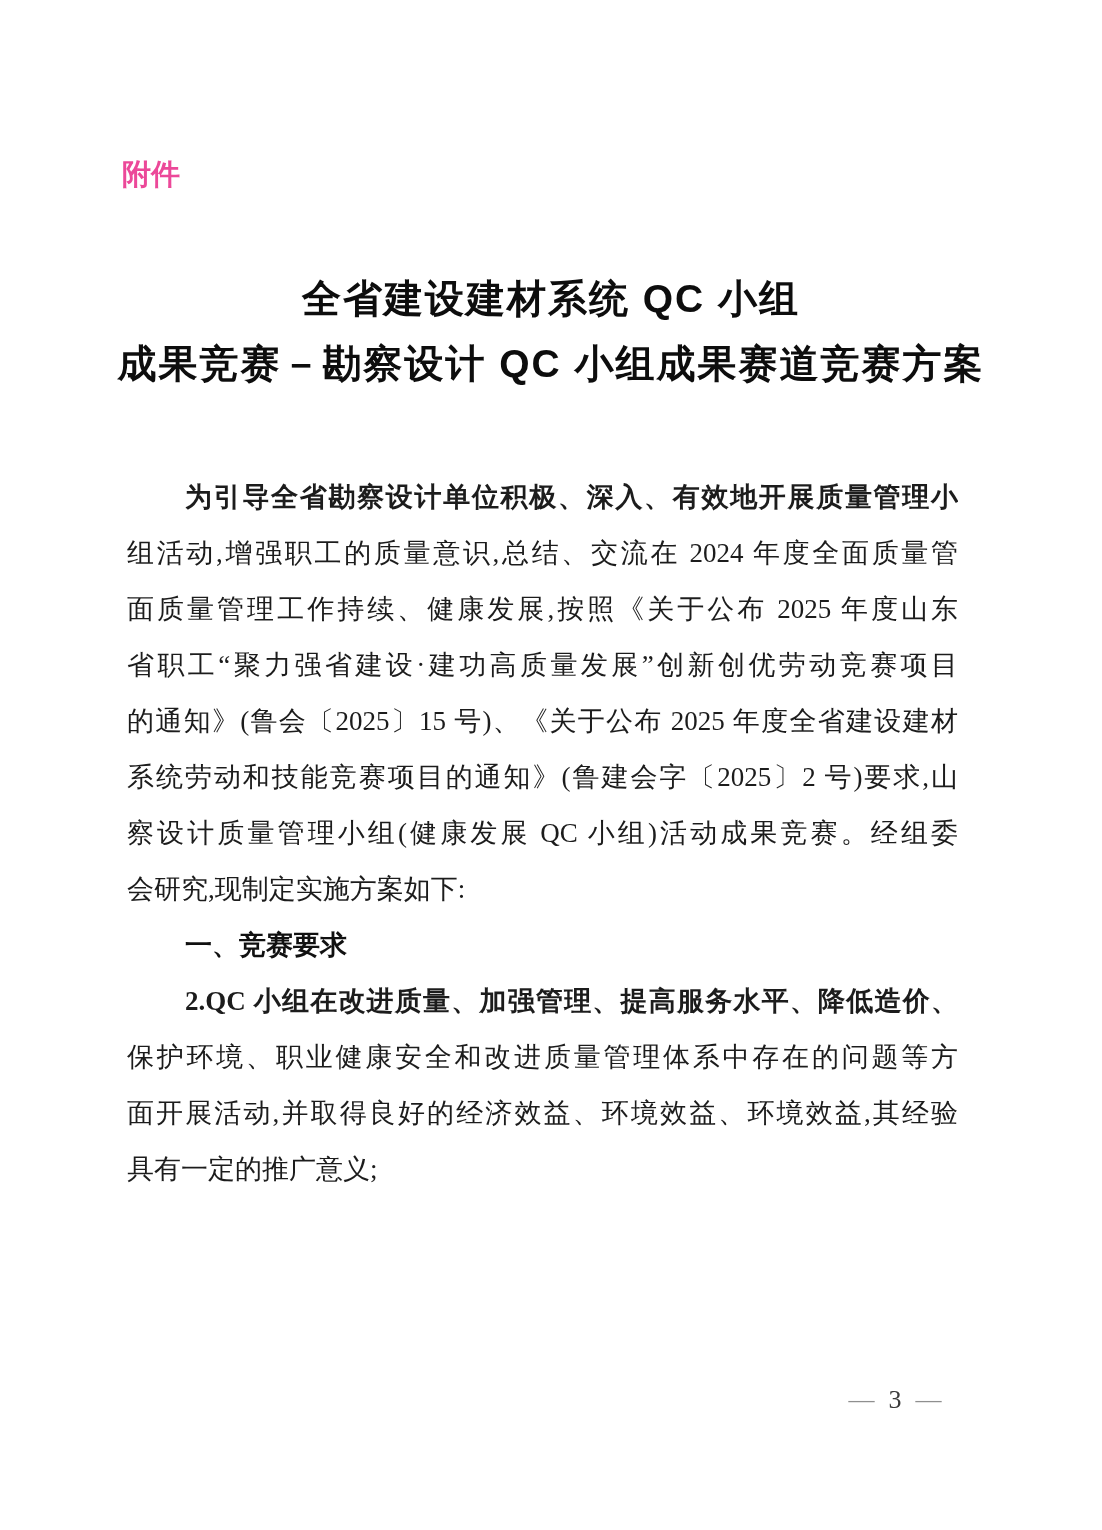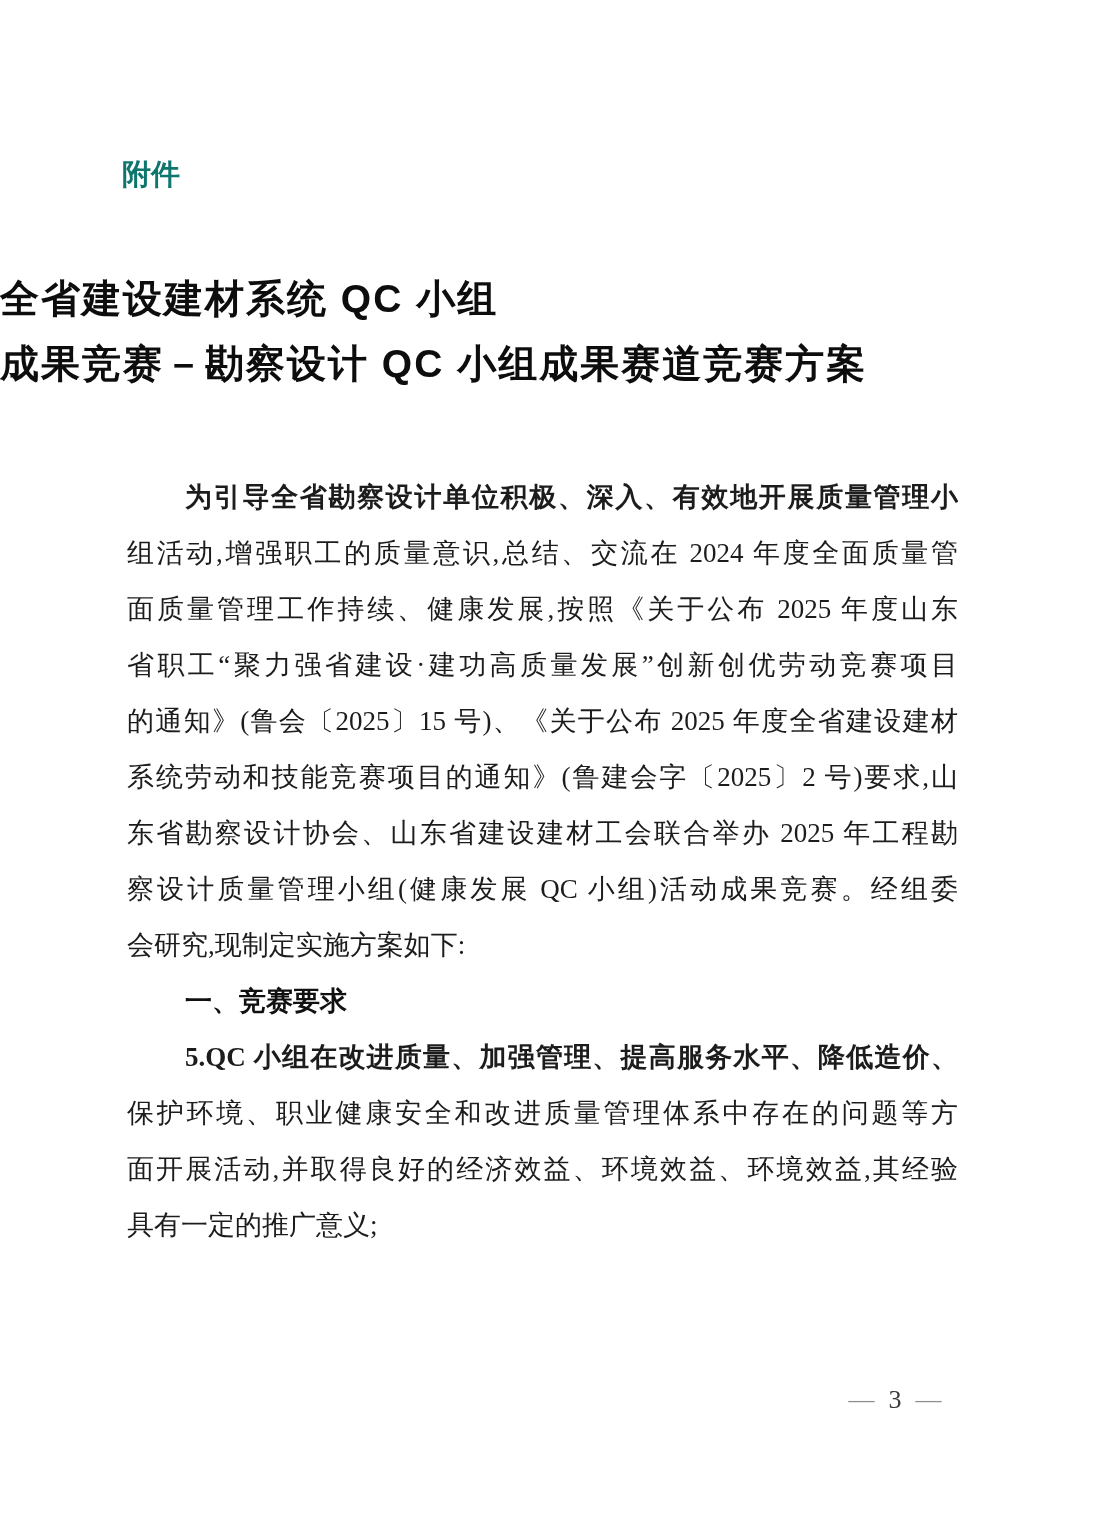--- a/index.html
+++ b/index.html
@@ -16,27 +16,28 @@
     font-family: "Liberation Serif", "DejaVu Serif", serif;
     overflow: hidden;
   }
   .attachment {
     position: absolute;
     left: 122px;
     top: 155px;
     font-size: 29px;
     font-weight: bold;
     font-family: "Liberation Sans", "DejaVu Sans", sans-serif;
-    color: #0f766e;
+    color: #ec4899;
   }
   .title-block {
     position: absolute;
     left: 0;
     right: 0;
     top: 266px;
+    text-align: center;
     font-family: "Liberation Sans", "DejaVu Sans", sans-serif;
     font-weight: bold;
     color: #0d0d0d;
   }
   .title-line {
     font-size: 39px;
     line-height: 65px;
     letter-spacing: 2px;
     white-space: nowrap;
   }
@@ -103,27 +104,26 @@
     <div class="title-line">成果竞赛－勘察设计 QC 小组成果赛道竞赛方案</div>
   </div>
 
   <div class="body-block">
     <div class="bline indent">为引导全省勘察设计单位积极、深入、有效地开展质量管理小</div>
     <div class="bline">组活动,增强职工的质量意识,总结、交流在 2024 年度全面质量管</div>
     <div class="bline">面质量管理工作持续、健康发展,按照《关于公布 2025 年度山东</div>
     <div class="bline">省职工“聚力强省建设·建功高质量发展”创新创优劳动竞赛项目</div>
     <div class="bline">的通知》(鲁会〔2025〕15 号)、《关于公布 2025 年度全省建设建材</div>
     <div class="bline">系统劳动和技能竞赛项目的通知》(鲁建会字〔2025〕2 号)要求,山</div>
-    <div class="bline">东省勘察设计协会、山东省建设建材工会联合举办 2025 年工程勘</div>
     <div class="bline">察设计质量管理小组(健康发展 QC 小组)活动成果竞赛。经组委</div>
     <div class="bline para-end">会研究,现制定实施方案如下:</div>
 
     <div class="bline heading indent">一、竞赛要求</div>
 
-    <div class="bline indent">5.QC 小组在改进质量、加强管理、提高服务水平、降低造价、</div>
+    <div class="bline indent">2.QC 小组在改进质量、加强管理、提高服务水平、降低造价、</div>
     <div class="bline">保护环境、职业健康安全和改进质量管理体系中存在的问题等方</div>
     <div class="bline">面开展活动,并取得良好的经济效益、环境效益、环境效益,其经验</div>
     <div class="bline para-end">具有一定的推广意义;</div>
 
   </div>
 
   <div class="footer">
     <span class="dash">—</span><span class="num">3</span><span class="dash">—</span>
   </div>
 

